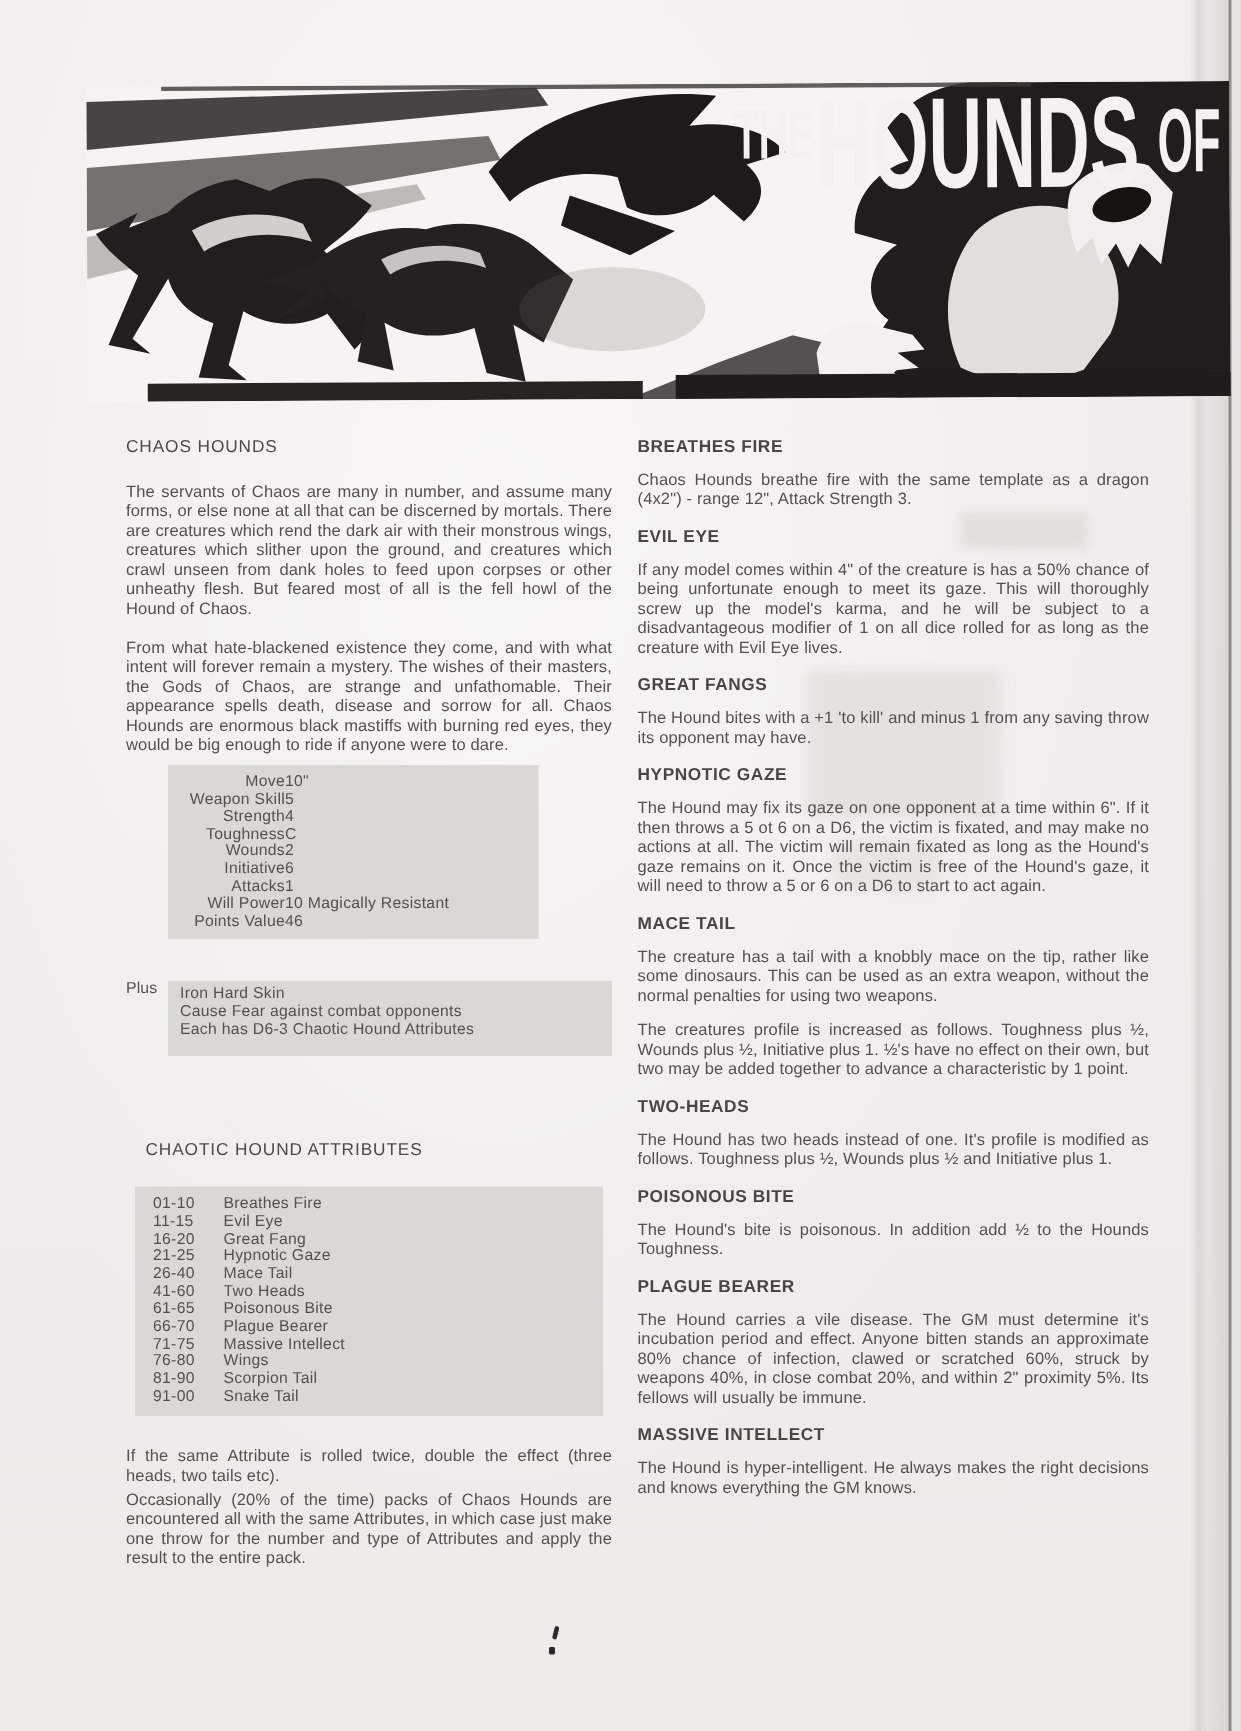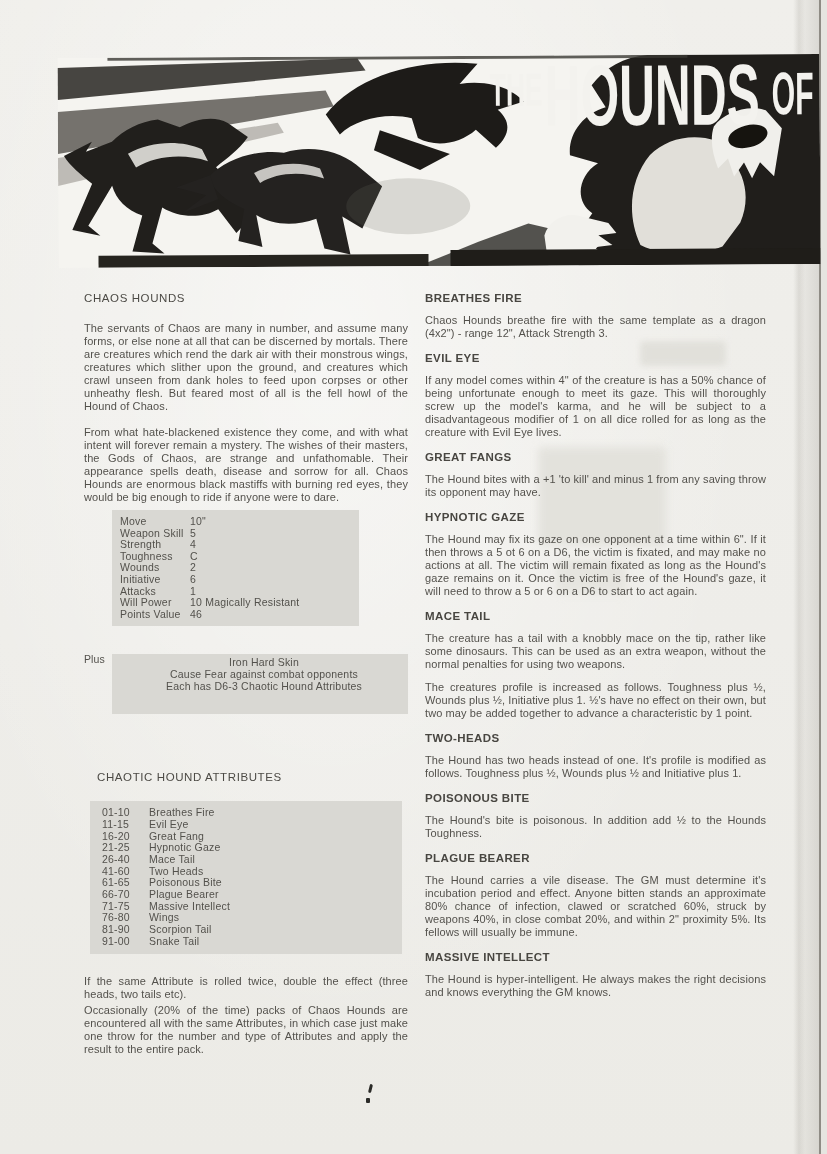--- a/index.html
+++ b/index.html
@@ -24,28 +24,28 @@
   .illo svg{display:block;width:100%;height:100%;}
   
   .col{position:absolute;top:292px;font-size:11px;line-height:13px;letter-spacing:.1px;}
   .col-left{left:84px;width:324px;}
   .col-right{left:425px;width:341px;}
   .col p{margin:0;text-align:justify;}
   h2{font-size:11.5px;font-weight:400;letter-spacing:.6px;color:#4c4a45;margin:0;line-height:13px;}
   .col-left .p1{margin-top:17px;}
   .col-left .p2{margin-top:13px;}
   
-  .stat-box{margin:6px 0 0 28px;width:247px;background:#d9d8d3;padding:6px 0 6px 8px;box-sizing:border-box;}
+  .stat-box{margin:6px 0 0 28px;width:247px;background:#d9d8d3;padding:6px 0 6px 8px;box-sizing:border-box;text-align:right;}
   .stat-row{display:flex;font-size:10.5px;line-height:11.6px;letter-spacing:.2px;}
   .stat-label{width:70px;flex:none;}
   
   .plus-row{display:flex;margin-top:28px;}
   .plus-label{width:28px;flex:none;font-size:10.5px;line-height:11.6px;}
-  .plus-box{width:298px;background:#d9d8d3;padding:3px 0 22px 8px;box-sizing:border-box;
-    font-size:10.5px;line-height:11.6px;letter-spacing:.2px;text-align:center;}
+  .plus-box{width:298px;background:#d9d8d3;padding:3px 0 12px 8px;box-sizing:border-box;
+    font-size:10.5px;line-height:11.6px;letter-spacing:.2px;}
   
   .h2-attr{margin:57px 0 0 13px;}
   .attr-box{margin:17px 0 0 6px;width:312px;background:#d9d8d3;padding:6px 0 6px 12px;box-sizing:border-box;}
   .attr-row{display:flex;font-size:10.5px;line-height:11.7px;letter-spacing:.2px;}
   .attr-range{width:38px;flex:none;}
   .attr-name{padding-left:9px;}
   .col-left .p3{margin-top:21px;}
   .col-left .p4{margin-top:3px;}
   
   .rsec h3{font-size:11.5px;font-weight:700;letter-spacing:.4px;color:#484641;margin:12px 0 9px;line-height:13px;}

